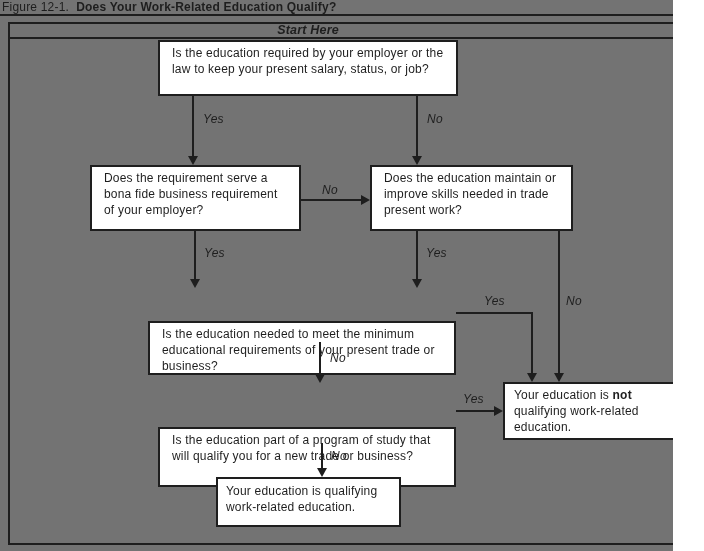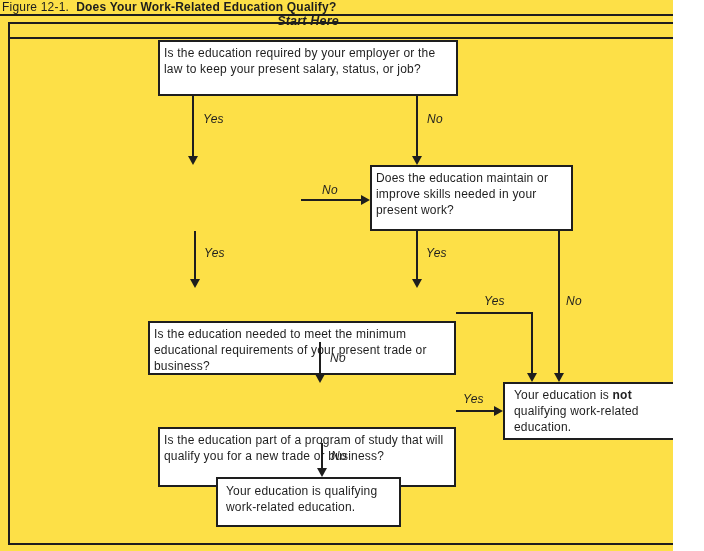--- a/index.html
+++ b/index.html
@@ -1,30 +1,30 @@
 <!DOCTYPE html>
 <html style="--ink: #1e1e1e;"><head>
 <meta charset="utf-8">
 <style>
   :root { --ink:#1e1e1e; }
   html,body { margin:0; padding:0; background:#fff; }
   .page {
-    position:relative; width:673px; height:551px; background:#fde047;
+    position:relative; width:673px; height:551px; background:#737373;
     font-family:"Liberation Sans","DejaVu Sans",sans-serif; color:var(--ink);
     overflow:hidden;
   }
   .caption { position:absolute; left:2px; top:0; font-size:12px; letter-spacing:0.2px; white-space:nowrap; }
   .caption b { letter-spacing:0.2px; }
   .caption-rule { position:absolute; left:0; top:14px; width:704px; height:2px; background:var(--ink); }
   .outer { position:absolute; left:8px; top:22px; width:692px; height:523px; border:2px solid var(--ink); box-sizing:border-box; }
-  .start-here { position:absolute; left:158px; top:14px; width:300px; text-align:center; font-size:12.5px; font-weight:bold; font-style:italic; letter-spacing:0.2px; }
+  .start-here { position:absolute; left:158px; top:23px; width:300px; text-align:center; font-size:12.5px; font-weight:bold; font-style:italic; letter-spacing:0.2px; }
   .start-rule { position:absolute; left:10px; top:37px; width:688px; height:2px; background:var(--ink); }
   .qbox {
     position:absolute; border:2px solid var(--ink); background:#fff; box-sizing:border-box;
-    font-size:12px; line-height:16px; letter-spacing:0.2px; padding:3px 4px;
+    font-size:12px; line-height:16px; letter-spacing:0.2px; padding:3px 12px;
   }
   .vline { position:absolute; width:2px; background:var(--ink); }
   .hline { position:absolute; height:2px; background:var(--ink); }
   .arr-down { position:absolute; width:0; height:0; border-left:5px solid transparent; border-right:5px solid transparent; border-top:9px solid var(--ink); }
   .arr-right { position:absolute; width:0; height:0; border-top:5px solid transparent; border-bottom:5px solid transparent; border-left:9px solid var(--ink); }
   .elabel { position:absolute; font-size:12px; font-style:italic; letter-spacing:0.3px; white-space:nowrap; }
 </style>
 </head>
 <body style="background: rgb(255, 255, 255);">
 
@@ -33,22 +33,23 @@
   <div class="caption"><span>Figure 12-1.</span>&nbsp; <b>Does Your Work-Related Education Qualify?</b></div>
   <div class="caption-rule"></div>
 
   <div class="outer"></div>
 
   <div class="start-here">Start Here</div>
   <div class="start-rule"></div>
 
   <div class="qbox" style="left:158px; top:40px; width:300px; height:56px;">Is the education required by your employer or the law to keep your present salary, status, or job?</div>
 
+  <div class="qbox" style="left:90px; top:165px; width:211px; height:66px;">Does the requirement serve a bona fide business requirement of your employer?</div>
 
-  <div class="qbox" style="left:370px; top:165px; width:203px; height:66px;">Does the education maintain or improve skills needed in your present work?</div>
+  <div class="qbox" style="left:370px; top:165px; width:203px; height:66px;">Does the education maintain or improve skills needed in trade present work?</div>
 
   <div class="qbox" style="left:148px; top:288px; width:308px; height:54px;margin-top:33px;">Is the education needed to meet the minimum educational requirements of your present trade or business?</div>
 
   <div class="qbox" style="left:158px; top:383px; width:298px; height:60px;margin-top:44px;">Is the education part of a program of study that will qualify you for a new trade or business?</div>
 
   <div class="qbox" style="left:503px; top:382px; width:183px; height:58px; padding-left:9px;"><span>Your education is</span> <b>not</b> <span>qualifying work-related education.</span></div>
 
   <div class="qbox" style="left:216px; top:477px; width:185px; height:50px; padding:4px 3px 16px 8px;">Your education is qualifying work-related education.</div>
 
   <div>

